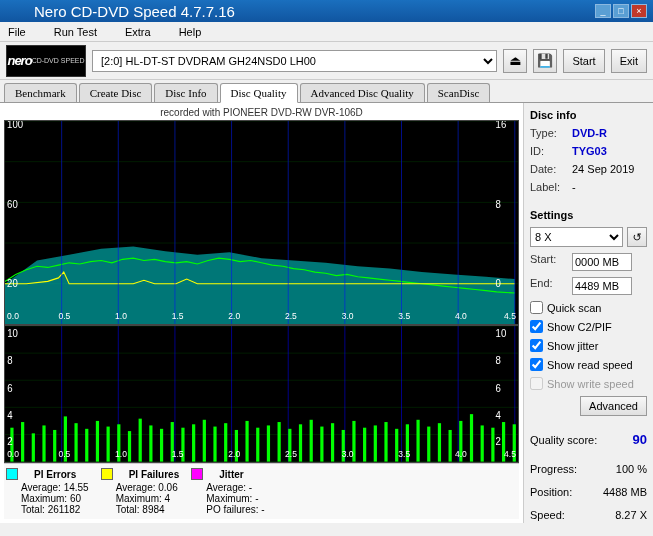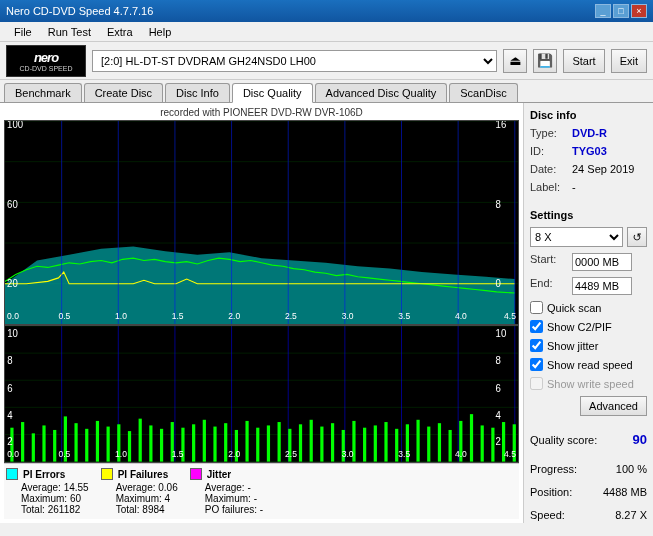--- a/index.html
+++ b/index.html
@@ -16,61 +16,61 @@
     .title-bar {
       background: linear-gradient(to bottom, #1a6fbe, #1055a0);
       color: white;
       height: 22px;
       display: flex;
       align-items: center;
       justify-content: space-between;
       padding: 0 6px;
       font-size: 11px;
     }
-    .title-bar-text { font-size: 11px; }
+    .title-bar-text { font-size: 15px; margin-left: 28px; }
     .title-bar-controls { display: flex; gap: 2px; }
     .title-btn {
       width: 16px; height: 14px;
       background: #5a9fd4;
       border: 1px solid #8ab8e0;
       color: white;
       font-size: 9px;
       display: flex; align-items: center; justify-content: center;
       cursor: pointer;
     }
 
     
     .menu-bar {
       background: #f0f0f0;
       border-bottom: 1px solid #ccc;
       height: 20px;
       display: flex;
       align-items: center;
-      padding: 0 10px;
-      gap: 8px;
+      padding: 0 4px;
+      gap: 20px;
       font-size: 11px;
     }
     .menu-item { cursor: pointer; padding: 2px 4px; }
 
     
     .toolbar {
       background: #f0f0f0;
       border-bottom: 1px solid #ccc;
       height: 38px;
       display: flex;
       align-items: center;
       padding: 2px 6px;
       gap: 6px;
     }
     .nero-logo {
       width: 80px;
       height: 32px;
       background: #000;
       display: flex;
-      flex-direction: column;
+      flex-direction: row;
       align-items: center;
       justify-content: center;
       border: 1px solid #333;
       color: white;
       font-size: 9px;
     }
     .nero-logo-top { color: white; font-size: 13px; font-weight: bold; font-style: italic; letter-spacing: -1px; }
     .nero-logo-bot { color: #d0d0d0; font-size: 7px; }
     .drive-select {
       height: 22px;
@@ -96,20 +96,21 @@
       font-size: 13px; cursor: pointer;
     }
 
     
     .tabs {
       display: flex;
       background: #f0f0f0;
       border-bottom: 1px solid #999;
       padding: 3px 4px 0;
       gap: 2px;
+      font-family: Liberation Serif, serif;
     }
     .tab {
       padding: 3px 10px;
       border: 1px solid #999;
       border-bottom: none;
       background: #e0e0e0;
       cursor: pointer;
       font-size: 11px;
       border-radius: 3px 3px 0 0;
     }
@@ -173,21 +174,21 @@
     
     .legend {
       display: flex;
       gap: 12px;
       padding: 4px 2px;
       border-top: 1px solid #ccc;
       font-size: 10px;
       background: #f8f8f8;
     }
     .legend-item { display: flex; flex-direction: column; }
-    .legend-header { display: flex; align-items: center; gap: 5px; font-weight: bold; margin-bottom: 2px; }
+    .legend-header { display: flex; align-items: center; gap: 16px; font-weight: bold; margin-bottom: 2px; }
     .legend-dot { width: 12px; height: 12px; border: 1px solid #666; }
     .legend-stat { margin-left: 15px; }
 
     
     .right-panel {
       width: 130px;
       background: #f0f0f0;
       border-left: 1px solid #ccc;
       padding: 6px;
       display: flex;

